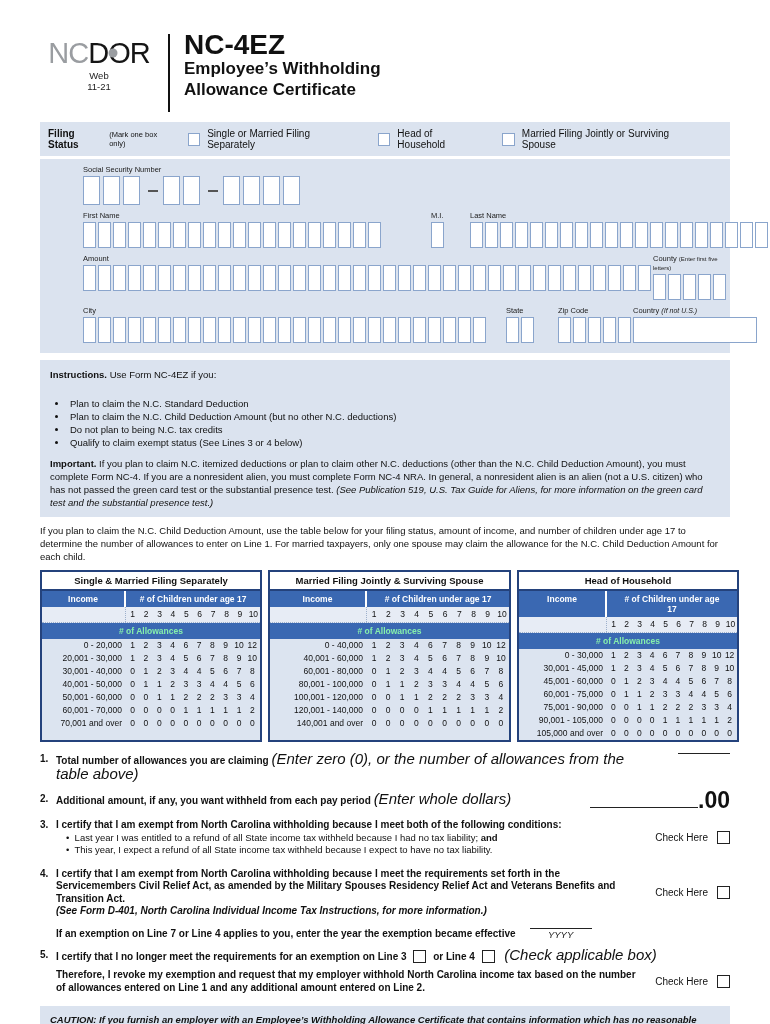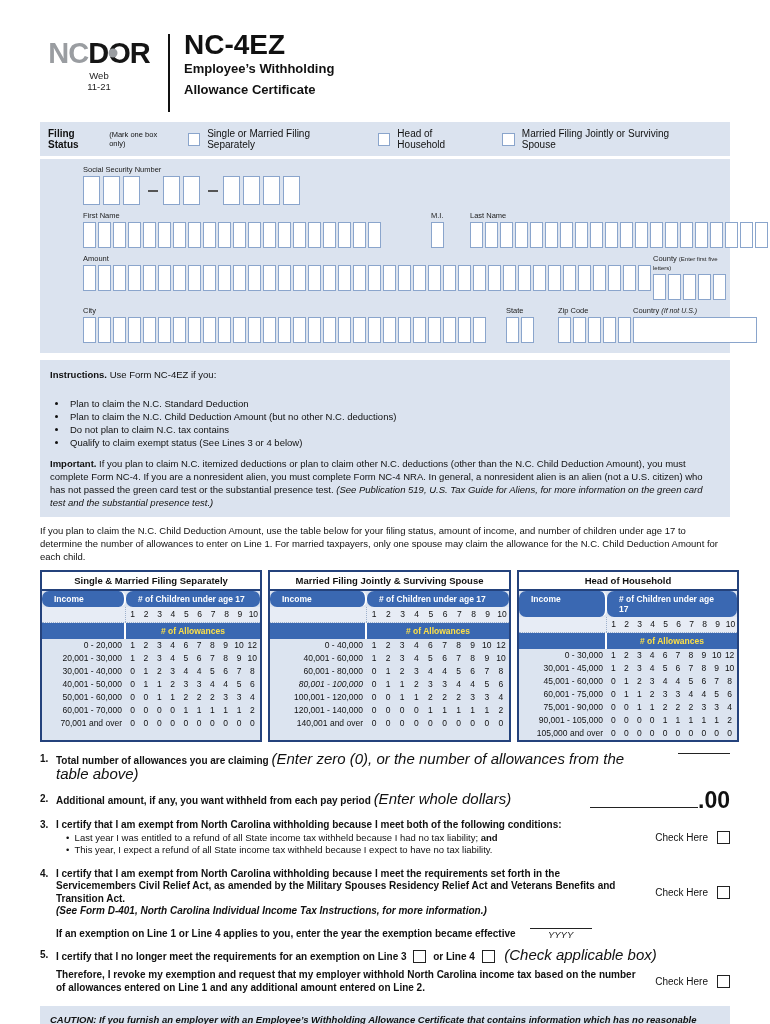--- a/index.html
+++ b/index.html
@@ -2,28 +2,28 @@
 <html><head>
 <meta charset="utf-8">
 <style>
   html,body{margin:0;padding:0;background:#fff;}
   body{width:770px;font-family:"Liberation Sans",sans-serif;color:#111;}
   .page{width:770px;min-height:1024px;box-sizing:border-box;padding:32px 40px 20px 40px;}
   b{font-weight:bold;}
   
   .hdr{display:flex;align-items:flex-start;margin-bottom:10px;}
   .logo-block{width:118px;text-align:center;padding-top:6px;}
-  .logo-text{font-size:29px;font-weight:bold;letter-spacing:-1px;line-height:30px;}
+  .logo-text{font-size:29px;font-weight:normal;letter-spacing:-1px;line-height:30px;}
   .nc{color:#9a9da1;}
   .dor{color:#151515;position:relative;}
   .dor::after{content:'';position:absolute;left:40%;top:50%;width:9px;height:9px;border-radius:50%;background:#9a9da1;transform:translate(-50%,-50%);}
   .logo-sub{font-size:9.5px;line-height:11px;color:#222;margin-top:2px;}
   .vrule{width:2px;background:#111;align-self:stretch;margin:2px 14px 0 10px;min-height:78px;}
   .form-no{font-size:28px;font-weight:bold;line-height:26px;}
-  .t1{font-size:13px;font-weight:bold;line-height:21px;}
+  .t1{font-size:17px;font-weight:bold;line-height:21px;}
   
   .fs-bar{background:#dbe3ef;display:flex;align-items:center;padding:6px 8px;font-size:10px;margin-bottom:3px;}
   .fs-label{font-weight:bold;font-size:10px;}
   .fs-note{font-size:7.5px;margin-left:3px;margin-right:14px;}
   .fs-opt{display:flex;align-items:center;margin-right:22px;}
   .chk{display:inline-block;width:13px;height:13px;background:#fff;border:1px solid #8aa5cc;box-sizing:border-box;}
   .chk.black{border:1px solid #222;}
   .fs-opt .chk{margin-right:7px;}
   
   .personal{background:#dbe3ef;padding:6px 8px 10px 8px;margin-bottom:7px;}
@@ -42,28 +42,28 @@
   .instructions{background:#dbe3ef;padding:8px 10px;font-size:9.5px;line-height:13px;margin-bottom:7px;}
   .instructions ul{margin:16px 0 8px 8px;padding:0 0 0 10px;}
   .instructions li{margin:0;padding-left:2px;}
   .intro{font-size:9.5px;line-height:13px;margin:0 0 7px 0;}
   
   .atable{display:flex;gap:6px;margin-bottom:10px;}
   .panel{border:2px solid #24427c;background:#dce4f0;box-sizing:border-box;}
   .panel-title{background:#fff;font-weight:bold;font-size:9.5px;text-align:center;padding:3px 0;border-bottom:2px solid #24427c;}
   .prow{display:flex;}
   .icol{box-sizing:border-box;flex:0 0 auto;padding-left:7px;}
-  .p-head .icol,.p-head .ccol{background:#3a68b2;color:#fff;font-weight:bold;font-size:8.5px;text-align:left;padding:3px 12px;border-radius:7px;}
+  .p-head .icol,.p-head .ccol{background:#3a68b2;color:#fff;font-weight:bold;font-size:8.5px;text-align:center;padding:3px 12px;}
   .p-head .icol{border-right:2px solid #fff;}
   .ccol{flex:1;}
   .p-counts{background:#e7ecf5;border-bottom:1px dotted #9db0cc;}
   .p-counts .icol{border-right:1px dotted #9db0cc;}
   .vals{flex:1;display:flex;}
   .vals span{flex:1;text-align:center;font-size:8.5px;line-height:15px;}
-  .p-allow{background:#3a68b2;color:#fde047;}
+  .p-allow{background:#3a68b2;color:#86efac;flex-direction:column;}
   .p-allow .icol{border-right:2px solid #fff;}
   .p-allow .ccol{font-weight:bold;font-size:8.5px;text-align:center;padding:3px 0;}
   .p-data .icol{text-align:right;font-size:8.5px;line-height:13px;padding-right:4px;}
   .p-data .vals span{line-height:13px;}
   .p-data{padding-right:1px;}
   
   .lines{font-size:10px;}
   .line-row{display:flex;align-items:flex-start;margin-top:11px;}
   .lnum{width:16px;font-weight:bold;flex:0 0 16px;}
   .ltext{flex:1;line-height:12.5px;}
@@ -312,21 +312,21 @@
         <div class="country-box"></div>
       </div>
     </div>
   </section>
 
   <section class="instructions">
     <div><b>Instructions.</b><span>  Use Form NC-4EZ if you:</span></div>
     <ul>
       <li>Plan to claim the N.C. Standard Deduction</li>
       <li>Plan to claim the N.C. Child Deduction Amount (but no other N.C. deductions)</li>
-      <li>Do not plan to claim N.C. tax contains</li>
+      <li>Do not plan to being N.C. tax credits</li>
       <li>Qualify to claim exempt status (See Lines 3 or 4 below)</li>
     </ul>
     <div><b>Important.</b><span>  If you plan to claim N.C. itemized deductions or plan to claim other N.C. deductions (other than the N.C. Child Deduction Amount), you must complete Form NC-4.  If you are a nonresident alien, you must complete Form NC-4 NRA.  In general, a nonresident alien is an alien (not a U.S. citizen) who has not passed the green card test or the substantial presence test.  </span><i>(See Publication 519, U.S. Tax Guide for Aliens, for more information on the green card test and the substantial presence test.)</i></div>
   </section>
 
   <p class="intro">If you plan to claim the N.C. Child Deduction Amount, use the table below for your filing status, amount of income, and number of children under age 17 to determine the number of allowances to enter on Line 1.  For married taxpayers, only one spouse may claim the allowance for the N.C. Child Deduction Amount for each child.</p>
 
   <div id="allowance-table" class="atable">
       <div class="panel" style="flex: 0 0 222px;">
         <div class="panel-title">Single &amp; Married Filing Separately</div>
@@ -523,21 +523,21 @@
             <span>3</span>
             <span>4</span>
             <span>4</span>
             <span>5</span>
             <span>6</span>
             <span>7</span>
             <span>8</span>
           </div>
         </div>
         <div class="prow p-data">
-          <div class="icol" style="width: 97px; font-style: italic;">80,001 - 100,000</div>
+          <div class="icol" style="width: 97px;">80,001 - 100,000</div>
           <div class="vals">
             <span>0</span>
             <span>1</span>
             <span>1</span>
             <span>2</span>
             <span>3</span>
             <span>3</span>
             <span>4</span>
             <span>4</span>
             <span>5</span>
@@ -761,21 +761,21 @@
         <b>I certify that I am exempt from North Carolina withholding because I meet the requirements set forth in the Servicemembers Civil Relief Act, as amended by the Military Spouses Residency Relief Act and Veterans Benefits and Transition Act. </b><br>
         <b><i>(See Form D-401, North Carolina Individual Income Tax Instructions, for more information.)</i></b>
       </div>
       <div class="checkcol">
         <span>Check Here</span>
         <span class="chk black"></span>
       </div>
     </div>
 
     <div class="exemption-row">
-      <b>If an exemption on Line 1 or Line 4 applies to you, enter the year the exemption became effective</b>
+      <b>If an exemption on Line 7 or Line 4 applies to you, enter the year the exemption became effective</b>
       <span class="yyyy-wrap">
         <span class="blank w60"></span>
         <i class="yyyy">YYYY</i>
       </span>
     </div>
 
     <div class="line-row" style="margin-top:8px;">
       <span class="lnum">5.</span>
       <div class="ltext">
         <b>I certify that I no longer meet the requirements for an exemption on Line 3</b>

